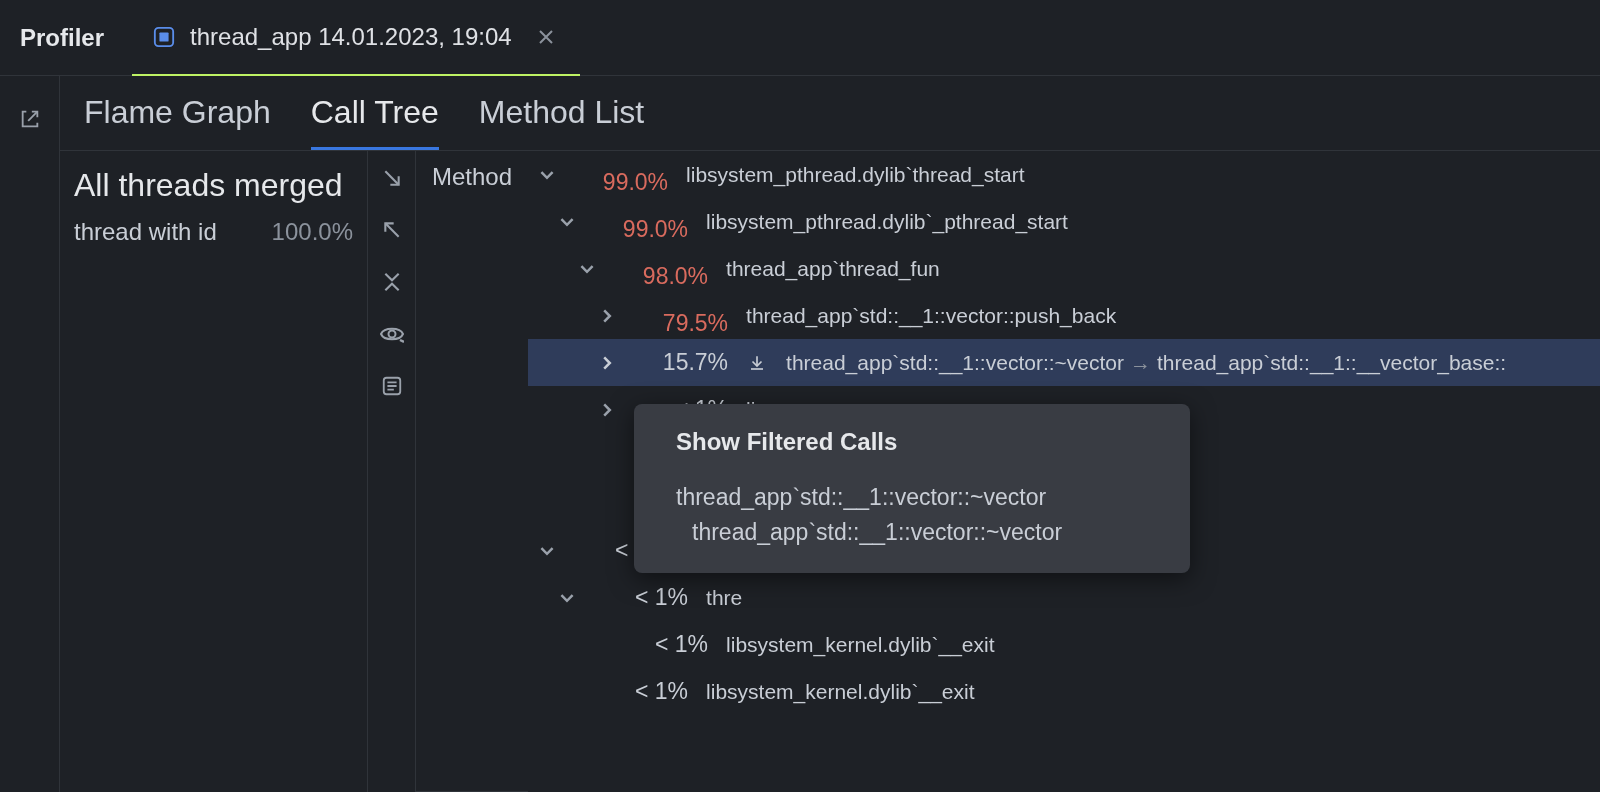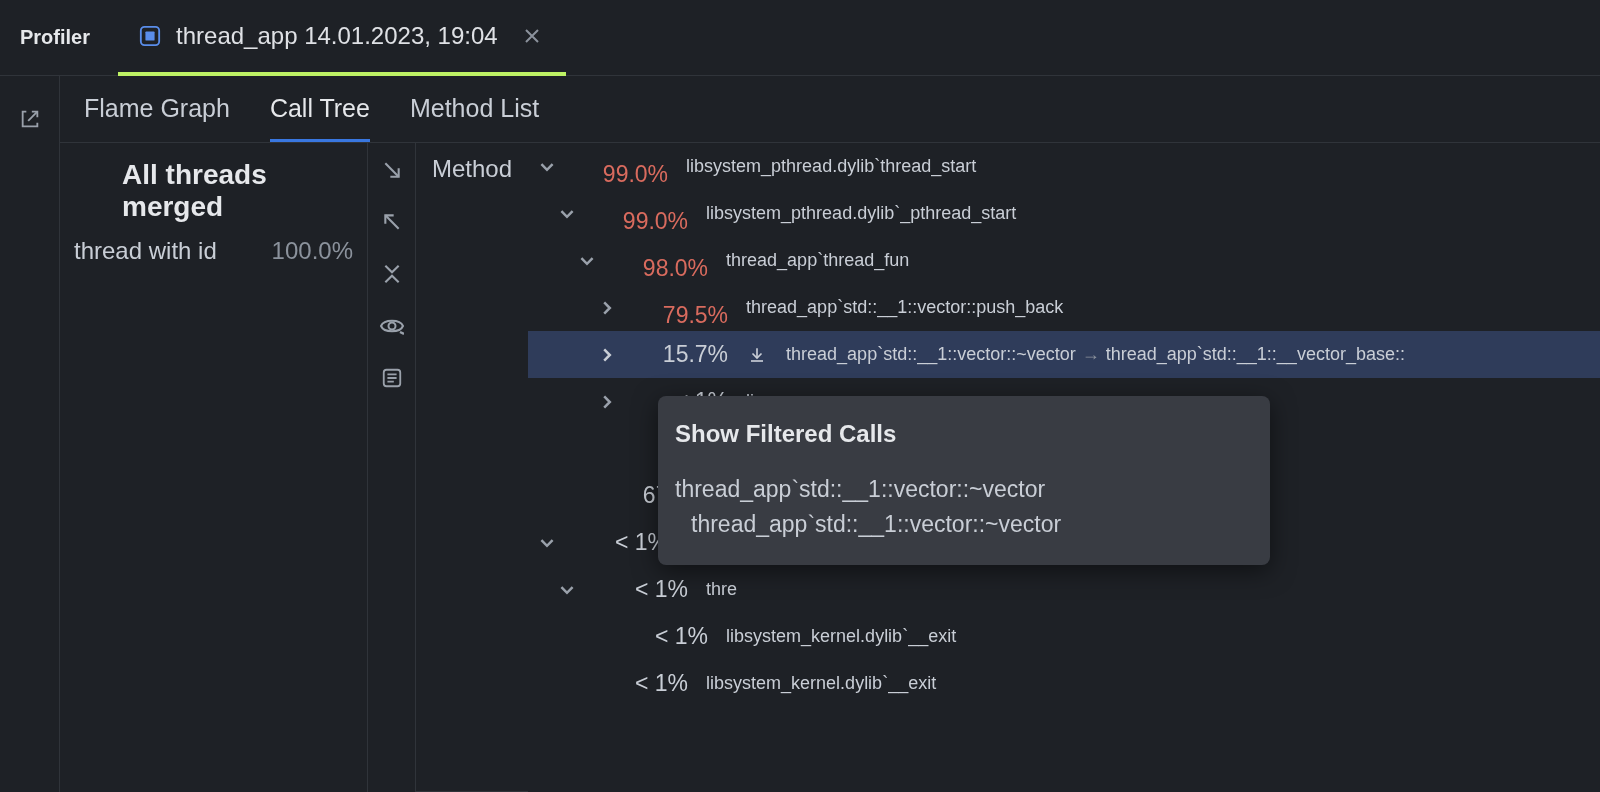--- a/index.html
+++ b/index.html
@@ -13,30 +13,30 @@
   overflow: hidden;
 }
 .top-bar {
   display: flex;
   align-items: center;
   height: 76px;
   border-bottom: 1px solid #30343a;
 }
 .app-title {
   font-weight: 700;
-  font-size: 20px;
+  font-size: 24px;
   color: #e6e8eb;
   padding: 0 28px 0 20px;
 }
 .tab {
   display: flex;
   align-items: center;
   height: 76px;
   padding: 0 20px;
-  border-bottom: 4px solid #bef264;
+  border-bottom: 2px solid #bef264;
   gap: 14px;
 }
 .tab-icon {
   width: 24px;
   height: 24px;
   display: flex;
   align-items: center;
   justify-content: center;
 }
 .tab-icon svg { display:block; }
@@ -71,43 +71,42 @@
   flex-direction: column;
 }
 .view-tabs {
   display: flex;
   gap: 40px;
   padding: 18px 24px 0 24px;
   border-bottom: 1px solid #30343a;
 }
 .view-tab {
   padding-bottom: 16px;
-  font-size: 25px;
+  font-size: 32px;
   color: #c9ced6;
   cursor: pointer;
 }
 .view-tab.active {
   border-bottom: 3px solid #3977e0;
   color: #e6e8eb;
 }
 .body-row {
   display: flex;
   flex: 1;
 }
 .thread-panel {
   width: 308px;
   border-right: 1px solid #30343a;
   padding: 16px 14px;
 }
 .thread-title {
-  font-weight: 700;
-  font-size: 28px;
+  font-weight: 400;
+  font-size: 32px;
   color: #e6e8eb;
   margin-bottom: 14px;
-  margin-left: 48px;
 }
 .thread-row {
   display: flex;
   justify-content: space-between;
   font-size: 24px;
   gap: 24px;
 }
 .thread-pct { color: #8b929c; }
 .icon-col {
   width: 48px;
@@ -164,34 +163,33 @@
 }
 .pct.hot { color: #d96b5e; margin-top: 16px; }
 .pct.normal { color: #c9ced6; }
 .dlicon {
   width: 22px;
   color: #9aa1ab;
   display:flex;
   justify-content:center;
 }
 .mname {
-  font-size: 18px;
+  font-size: 21px;
   color: #c9ced6;
 }
 .arrow { color: #8b929c; padding: 0 6px; }
 .popup {
   position: absolute;
   top: 253px;
   left: 218px;
-  width: 612px;
+  width: 556px;
   background: #393c43;
   border-radius: 8px;
-  padding: 24px 17px;
+  padding: 24px 42px;
   box-shadow: 0 6px 24px rgba(0,0,0,0.5);
-  margin-left: 24px;
 }
 .popup-title {
   font-weight: 700;
   font-size: 24px;
   color: #e6e8eb;
   margin-bottom: 24px;
 }
 .popup-line {
   font-size: 23px;
   color: #c9ced6;

